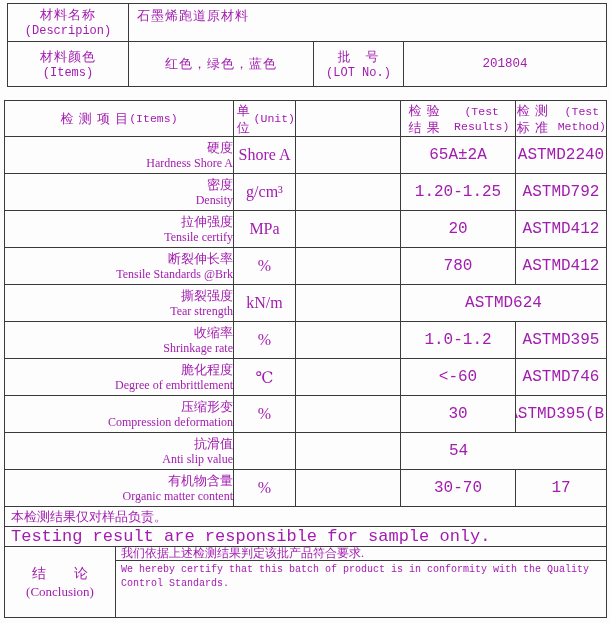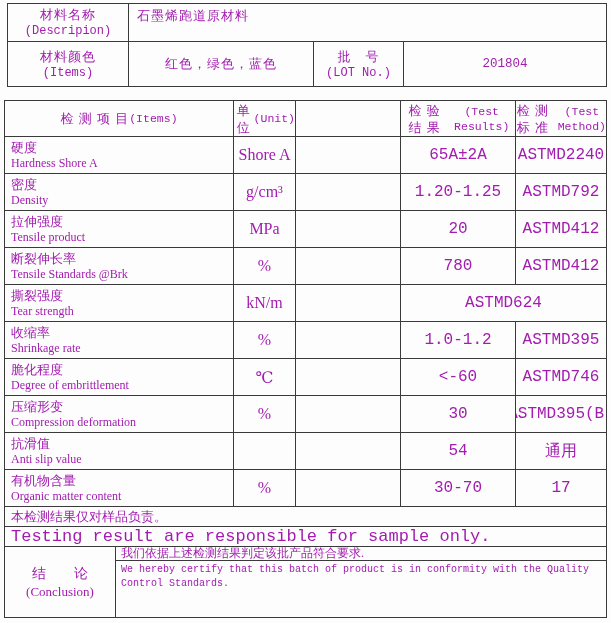--- a/index.html
+++ b/index.html
@@ -54,21 +54,21 @@
   .col-blank  { width: 105px; }
   .col-result { width: 115px; }
   .col-method { flex: 1; }
 
   .header-row { height: 36px; }
   .header-row > div { display: flex; flex-direction: row; align-items: center; justify-content: center; text-align: center; }
   .header-row .cn { line-height: 17px; letter-spacing: 1px; }
   .header-row .en { line-height: 15px; font-size: 11.5px; }
 
   .data-row { height: 37px; }
-  .data-row .col-item { padding: 2px 0 0 6px; }
+  .data-row .col-item { padding: 2px 0 0 6px; text-align: right; }
   .data-row .col-item .cn { line-height: 17px; }
   .data-row .col-item .en { line-height: 15px; font-size: 12px; }
   .cell-center { display: flex; align-items: center; justify-content: center; text-align: center; font-size: 16px; }
 
   .note-row {
     height: 20px; line-height: 19px;
     border-bottom: 1px solid #3a3a3a;
     padding-left: 6px;
     white-space: nowrap; overflow: hidden;
   }
@@ -161,21 +161,21 @@
       </div>
       <div class="col-unit cell-center">g/cm³</div>
       <div class="col-blank"></div>
       <div class="col-result cell-center mono">1.20-1.25</div>
       <div class="col-method cell-center mono">ASTMD792</div>
     </div>
 
     <div class="grid-row data-row">
       <div class="col-item">
         <div class="cn">拉伸强度</div>
-        <div class="en">Tensile product</div>
+        <div class="en">Tensile certify</div>
       </div>
       <div class="col-unit cell-center">MPa</div>
       <div class="col-blank"></div>
       <div class="col-result cell-center mono">20</div>
       <div class="col-method cell-center mono">ASTMD412</div>
     </div>
 
     <div class="grid-row data-row">
       <div class="col-item">
         <div class="cn">断裂伸长率</div>
@@ -231,21 +231,20 @@
     </div>
 
     <div class="grid-row data-row">
       <div class="col-item">
         <div class="cn">抗滑值</div>
         <div class="en">Anti slip value</div>
       </div>
       <div class="col-unit cell-center"></div>
       <div class="col-blank"></div>
       <div class="col-result cell-center mono">54</div>
-      <div class="col-method cell-center">通用</div>
     </div>
 
     <div class="grid-row data-row">
       <div class="col-item">
         <div class="cn">有机物含量</div>
         <div class="en">Organic matter content</div>
       </div>
       <div class="col-unit cell-center">%</div>
       <div class="col-blank"></div>
       <div class="col-result cell-center mono">30-70</div>

